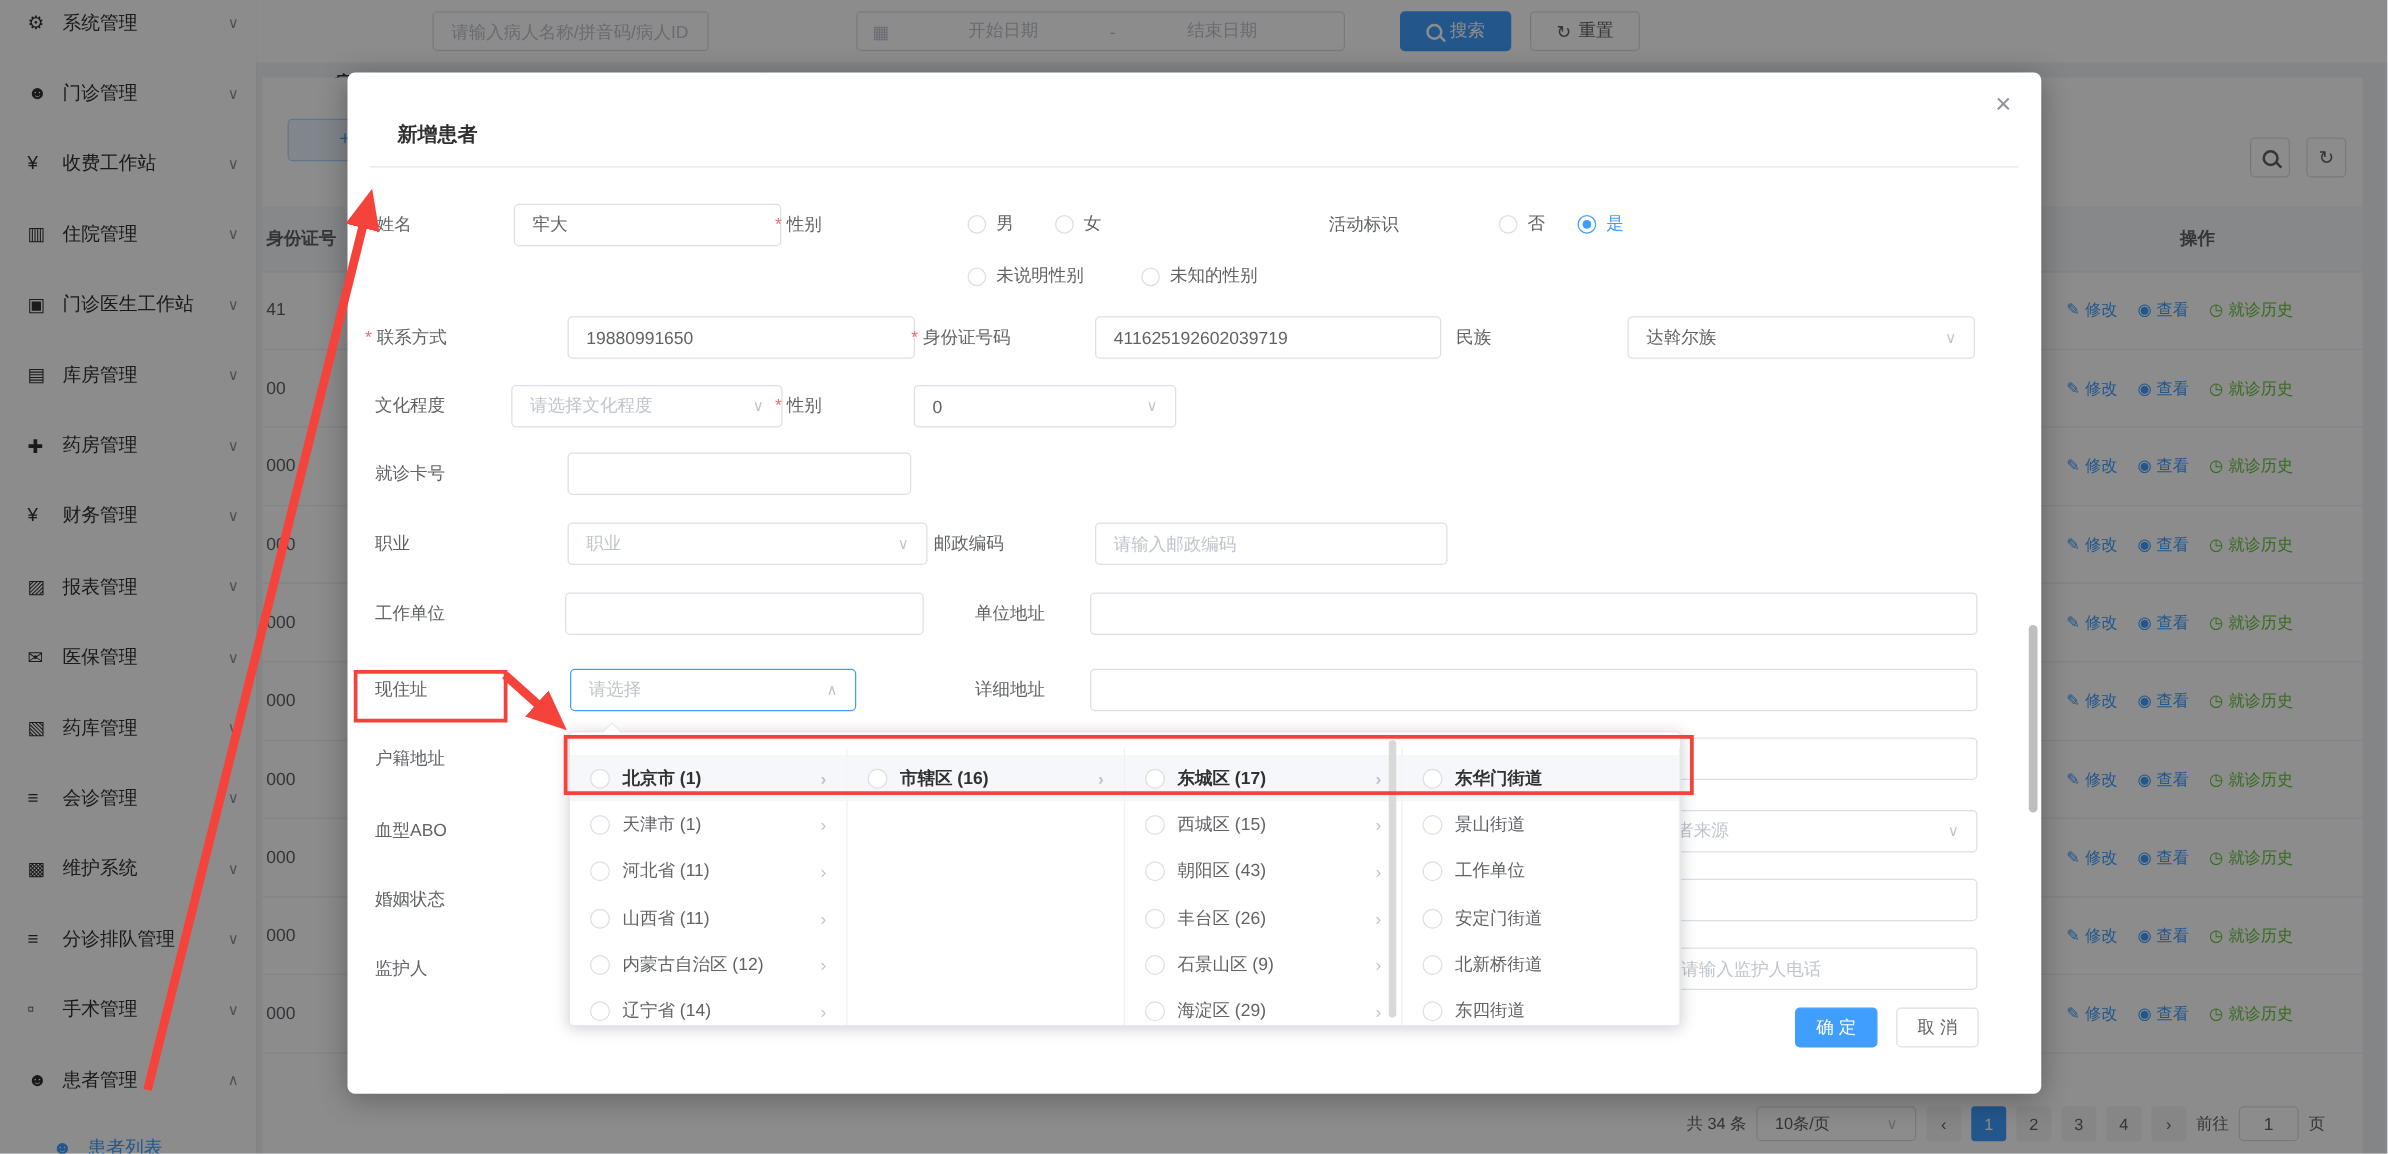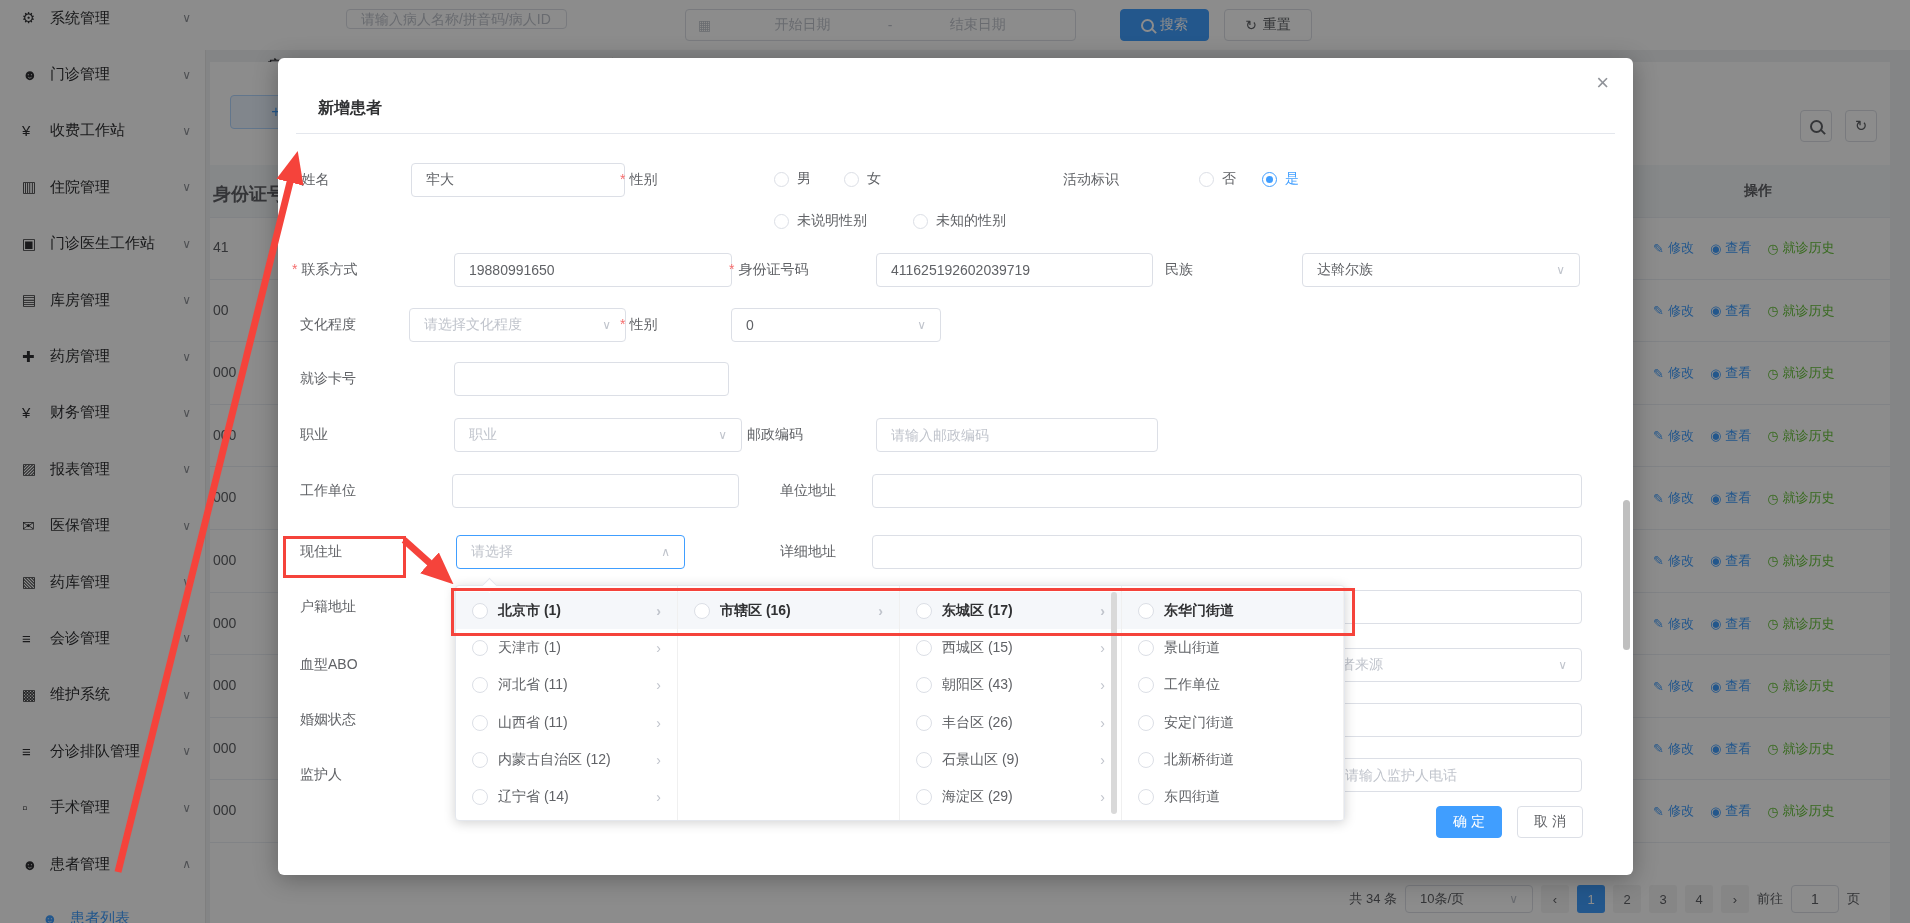--- a/index.html
+++ b/index.html
@@ -14,34 +14,34 @@
   .si-chev{margin-left:auto;color:#909399;font-size:12px;}
   .side-sub{position:absolute;top:898px;left:0;right:0;height:40px;display:flex;align-items:center;padding-left:42px;color:#409eff;font-size:15px;}
   .side-sub .si-icon{color:#409eff;}
   .topbar{position:absolute;left:205px;top:0;right:0;height:50px;background:#fff;}
   .tb-lbl{position:absolute;font-size:14px;font-weight:600;color:#303133;top:17px;margin-top:40px;}
   .inp,.sel{box-sizing:border-box;height:34px;border:1px solid #dcdfe6;border-radius:4px;background:#fff;font-size:14px;color:#606266;padding:0 14px;font-family:inherit;}
   .inp::placeholder{color:#c0c4cc;}
   .sel{display:flex;align-items:center;justify-content:space-between;}
   .sel .ph{color:#c0c4cc;}
   .sel .chev{color:#c0c4cc;font-size:12px;margin-left:8px;}
-  .tb-inp{position:absolute;top:9px;height:20px;}
+  .tb-inp{position:absolute;top:9px;height:32px;}
   .datebox{position:absolute;top:9px;height:32px;border:1px solid #dcdfe6;border-radius:4px;background:#fff;display:flex;align-items:center;padding:0 12px;box-sizing:border-box;color:#c0c4cc;font-size:14px;}
   .datebox .cal{color:#c0c4cc;margin-right:6px;font-size:14px;}
   .datebox .d{flex:1;text-align:center;}
   .btn{display:flex;align-items:center;justify-content:center;gap:6px;border-radius:4px;font-size:14px;box-sizing:border-box;cursor:pointer;}
   .btn-primary{background:#409eff;color:#fff;border:1px solid #409eff;}
   .btn-plain{background:#fff;color:#606266;border:1px solid #dcdfe6;}
   .mag{display:inline-block;width:9px;height:9px;border:2px solid currentColor;border-radius:50%;position:relative;}
   .mag::after{content:'';position:absolute;width:6px;height:2px;background:currentColor;transform:rotate(45deg);right:-5px;bottom:-2px;}
   .card{position:absolute;left:210px;top:62px;right:20px;bottom:0;background:#fff;}
   .add-btn{position:absolute;left:20px;top:33px;width:90px;height:32px;background:#ecf5ff;border:1px solid #b3d8ff;color:#409eff;border-radius:4px;display:flex;align-items:center;justify-content:center;font-size:16px;}
   .tool-ic{position:absolute;top:48px;width:30px;height:30px;border:1px solid #dcdfe6;border-radius:4px;color:#606266;display:flex;align-items:center;justify-content:center;font-size:15px;background:#fff;}
   .t-head{position:absolute;left:0;right:0;top:103px;height:52px;background:#f5f7fa;border-bottom:1px solid #ebeef5;}
-  .t-head .hid{position:absolute;left:3px;top:17px;width:66px;overflow:hidden;white-space:nowrap;font-size:18px;font-weight:700;color:#606266;}
+  .t-head .hid{position:absolute;left:3px;top:17px;width:66px;overflow:hidden;white-space:nowrap;font-size:14px;font-weight:700;color:#606266;}
   .t-head .hop{position:absolute;left:1488px;width:120px;top:17px;text-align:center;font-size:14px;font-weight:700;color:#606266;}
   .t-rows{position:absolute;left:0;right:0;top:155px;}
   .t-row{position:relative;height:61.6px;border-bottom:1px solid #ebeef5;}
   .t-left{position:absolute;left:3px;top:22px;width:66px;overflow:hidden;white-space:nowrap;font-size:14px;color:#606266;}
   .t-ops{position:absolute;left:1443px;top:22px;display:flex;gap:16px;font-size:13px;white-space:nowrap;}
   .op{display:flex;align-items:center;gap:4px;cursor:pointer;}
   .op.blue{color:#409eff;} .op.green{color:#67c23a;}
   .pager{position:absolute;right:30px;bottom:10px;display:flex;align-items:center;gap:8px;font-size:13px;color:#606266;}
   .pg,.pgnav{min-width:28px;height:28px;border-radius:3px;background:#f4f4f5;display:flex;align-items:center;justify-content:center;font-size:13px;color:#606266;cursor:pointer;}
   .pg.active{background:#409eff;color:#fff;}
@@ -60,21 +60,21 @@
   .radio.on .rb{border-color:#409eff;}
   .radio.on .rb::after{content:'';width:7px;height:7px;border-radius:50%;background:#409eff;}
   .radio.on{color:#409eff;}
   .m-el{position:absolute;}
   .sel.focused{border-color:#409eff;}
   .m-thumb{position:absolute;right:3px;top:442px;width:7px;height:150px;background:#bfbfbf;border-radius:4px;}
   .m-btn{position:absolute;width:66px;height:32px;font-size:14px;}
   
   .cascade{position:absolute;left:455px;top:585px;width:890px;height:236px;background:#fff;border:1px solid #e4e7ed;border-radius:4px;box-shadow:0 2px 12px rgba(0,0,0,.18);z-index:30;display:flex;box-sizing:border-box;}
   .cas-caret{position:absolute;top:-6px;left:28px;width:10px;height:10px;background:#fff;border-left:1px solid #e4e7ed;border-top:1px solid #e4e7ed;transform:rotate(45deg);}
-  .cas-col{width:222.5px;border-right:1px solid #f0f0f0;padding:6px 0;box-sizing:border-box;overflow:hidden;}
+  .cas-col{width:222.5px;border-right:1px solid #f0f0f0;padding:6px 0;box-sizing:border-box;overflow:hidden;margin-top:12px;}
   .cas-col:last-child{border-right:none;}
   .cas-opt{height:37.3px;display:flex;align-items:center;padding:0 16px;font-size:14px;color:#606266;cursor:pointer;white-space:nowrap;}
   .cas-rb{width:14px;height:14px;border:1px solid #dcdfe6;border-radius:50%;margin-right:10px;flex:none;background:#fff;}
   .cas-chev{margin-left:auto;color:#c0c4cc;font-size:14px;}
   .cas-opt.active{font-weight:700;color:#303133;background:#f5f7fa;}
   .cas-scroll{position:absolute;left:655px;top:6px;width:6px;height:222px;background:#d9d9d9;border-radius:3px;}
   
   .anno{position:absolute;inset:0;z-index:100;pointer-events:none;}
   .anno-rect{position:absolute;border:3px solid #f5433b;z-index:100;pointer-events:none;}
 </style>

